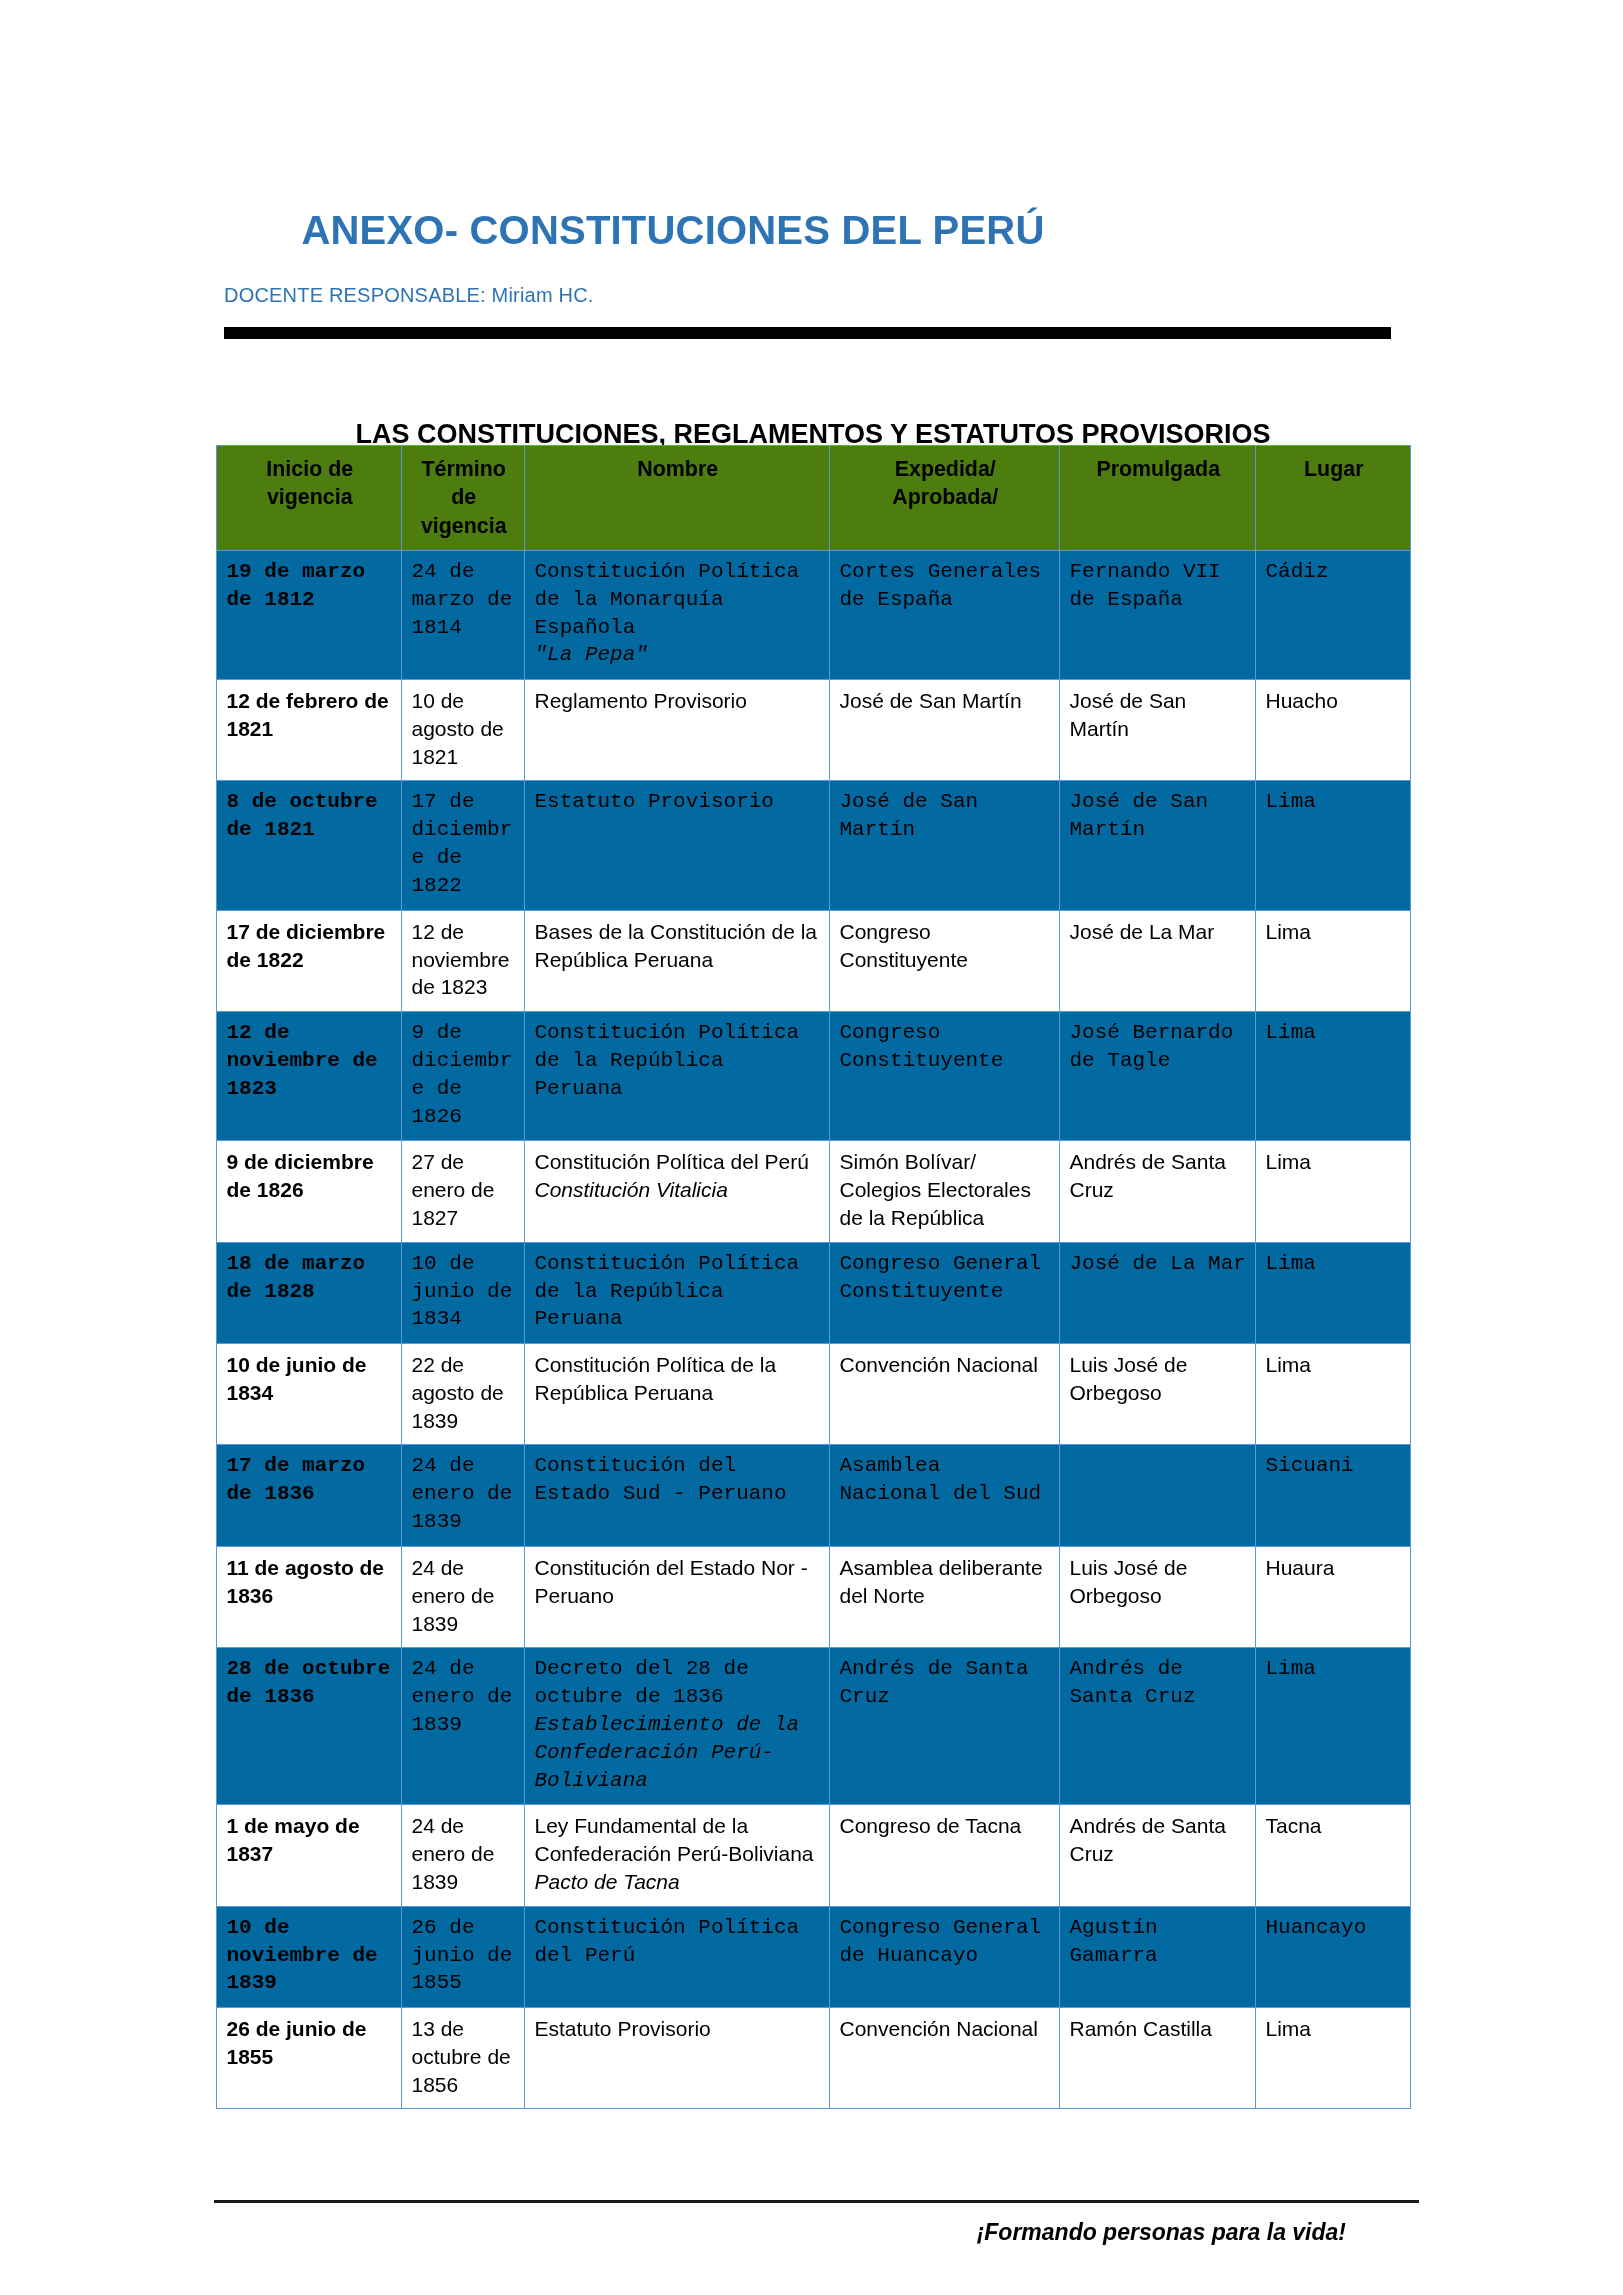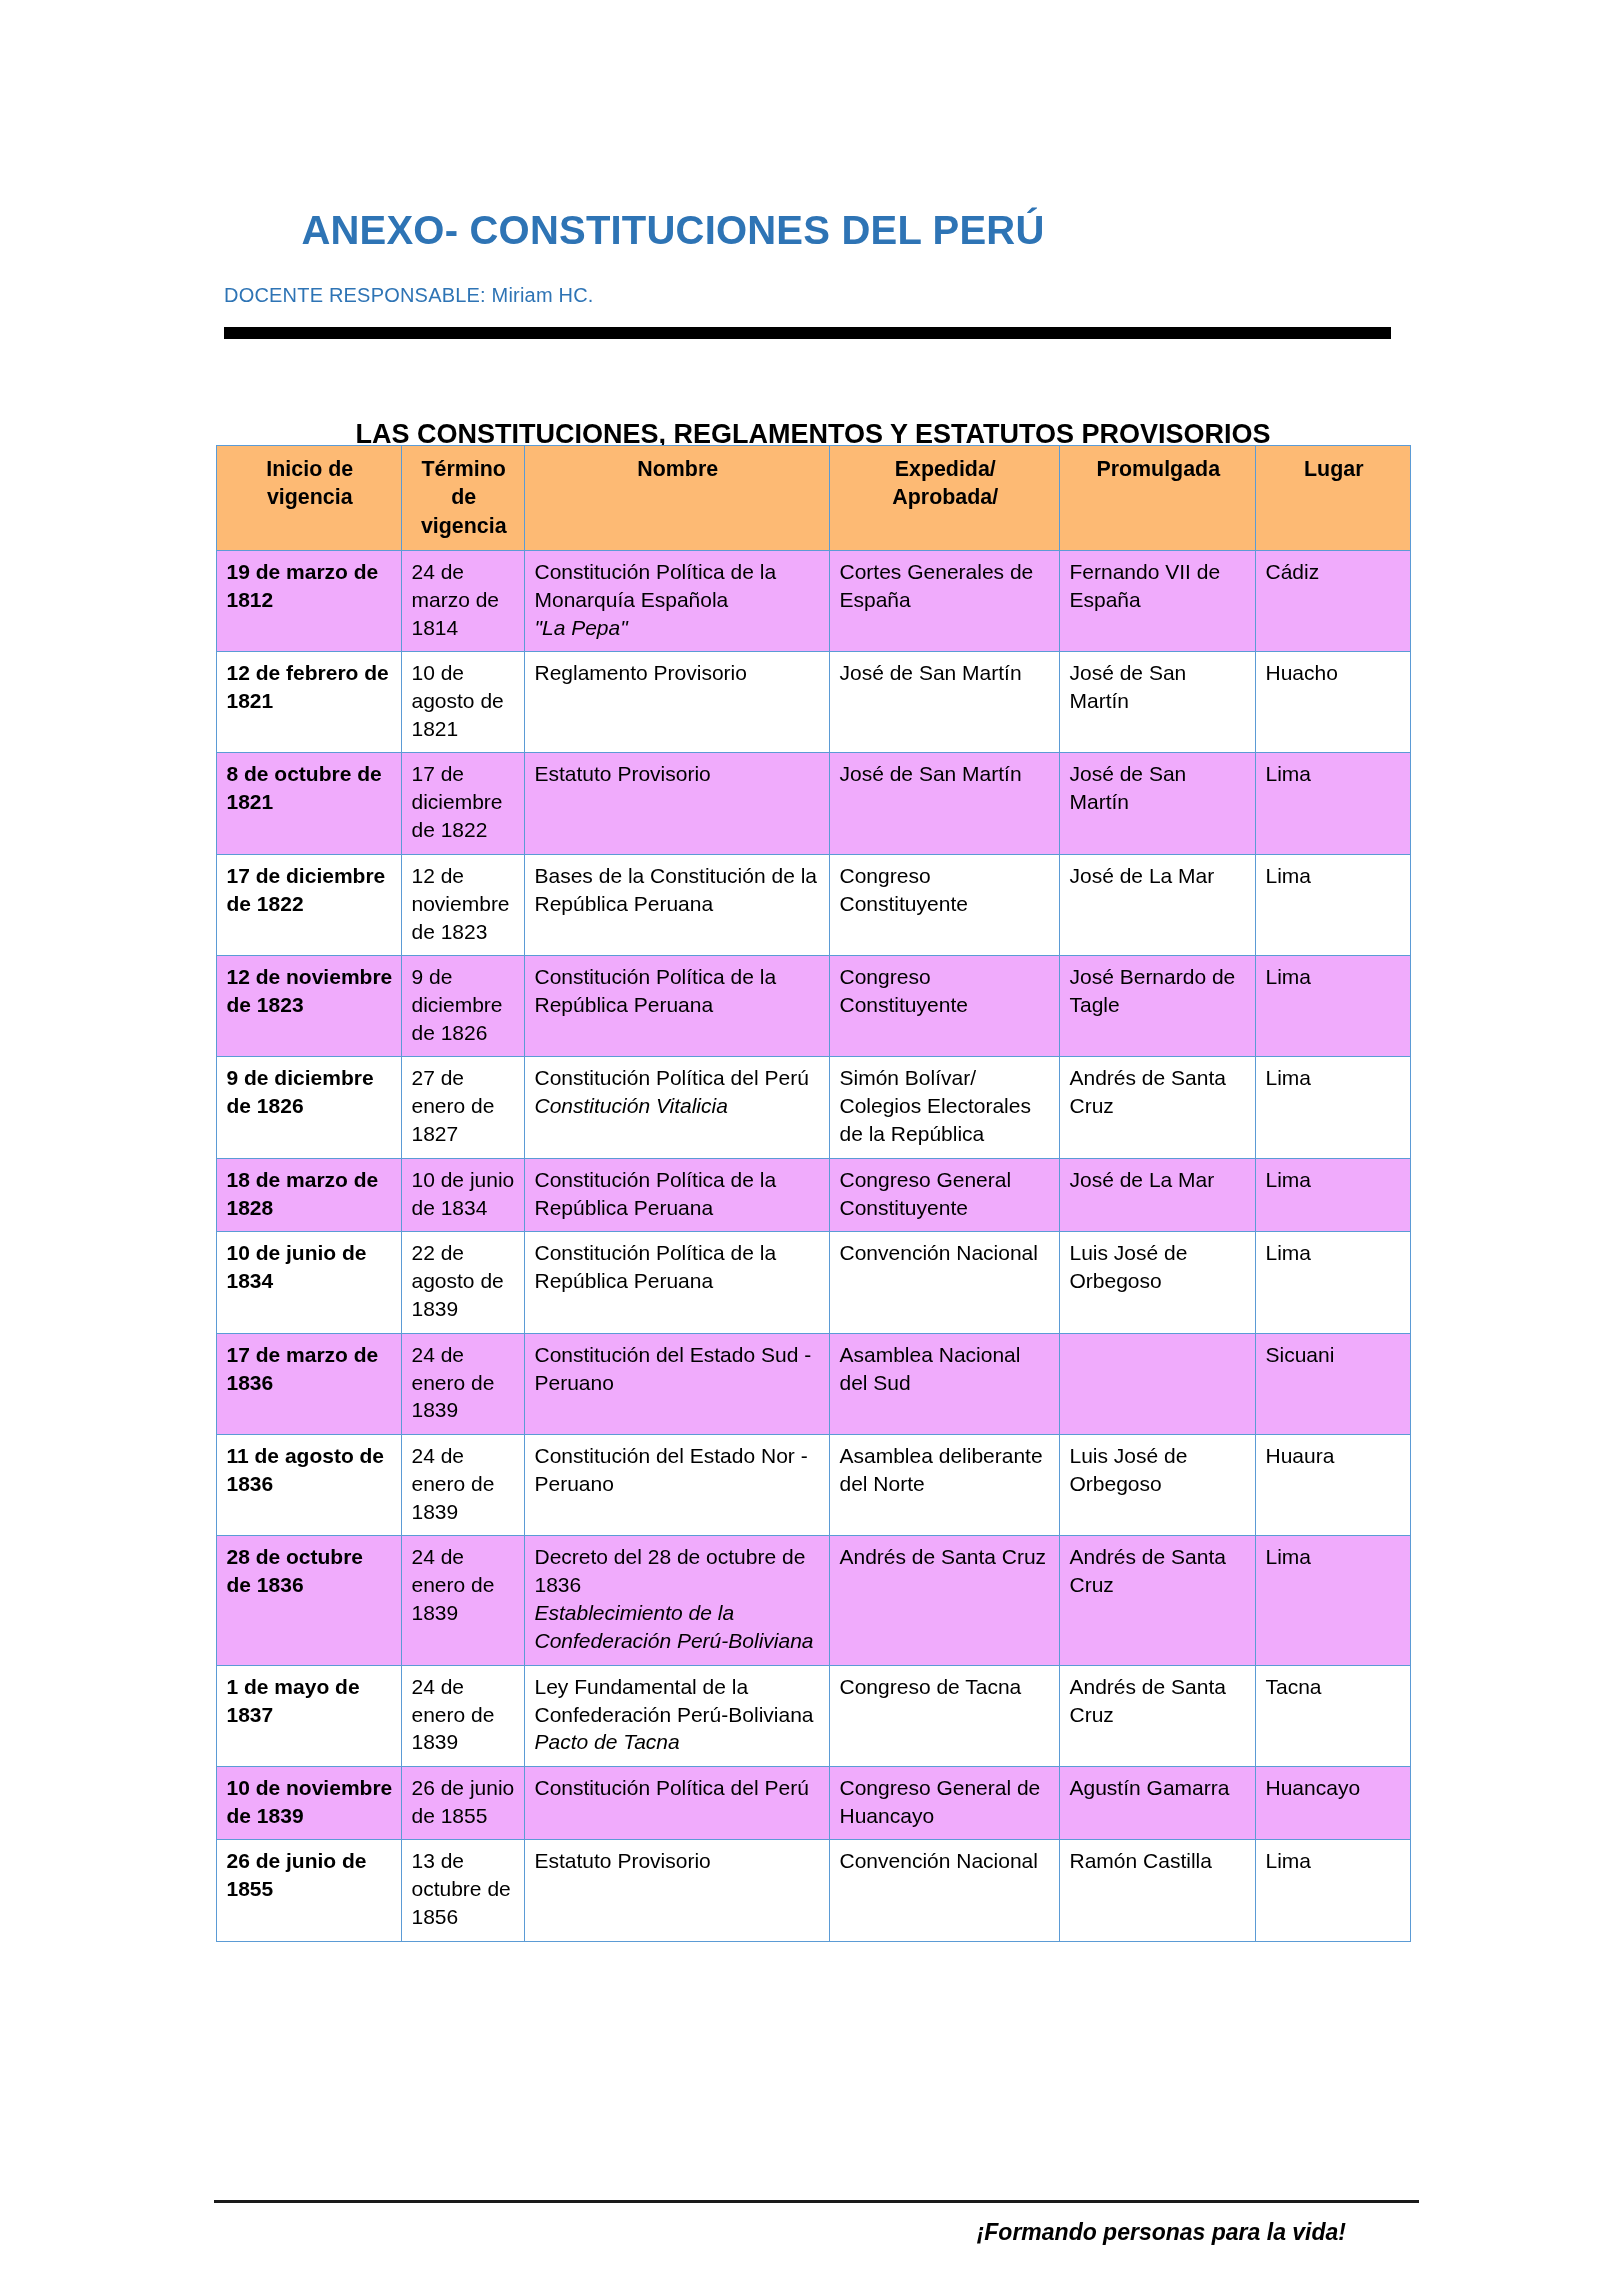--- a/index.html
+++ b/index.html
@@ -92,27 +92,28 @@
     font-size: 21px;
     line-height: 1.33;
     font-weight: normal;
     text-align: left;
     word-wrap: break-word;
   }
 
   table.constitutions thead th {
     text-align: center;
     font-weight: bold;
-    background: #fdba74;
+    background: #4d7c0f;
     padding-top: 8.7px;
     font-size: 21.4px;
   }
 
   table.constitutions tbody tr.shaded td {
-    background: #f0abfc;
+    background: #0369a1;
+    font-family: Liberation Mono, monospace;
   }
   table.constitutions tbody tr.plain td {
     background: #ffffff;
   }
 
   table.constitutions tbody td.col-start {
     font-weight: bold;
   }
 
   .ital {

